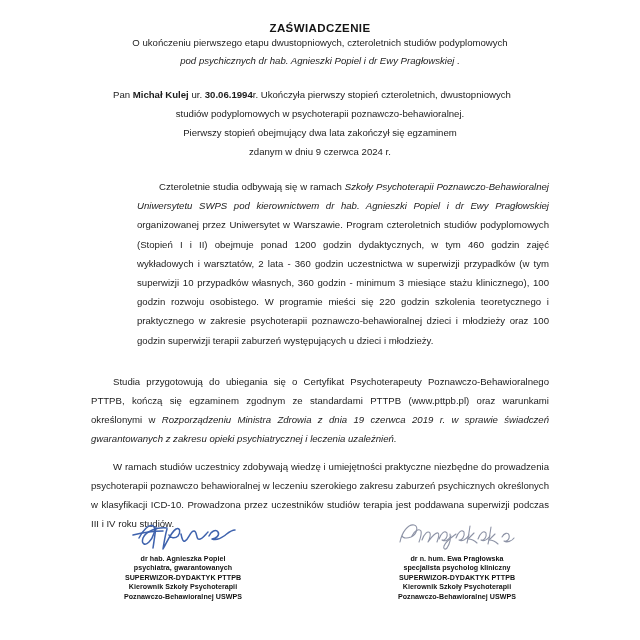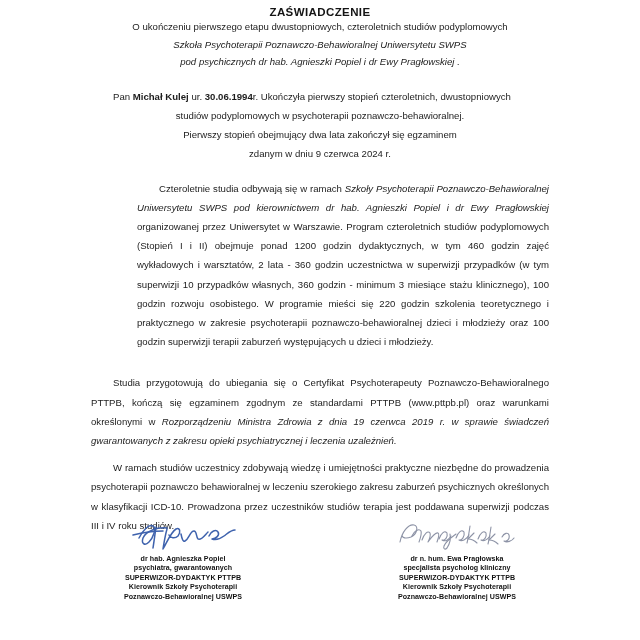--- a/index.html
+++ b/index.html
@@ -25,21 +25,21 @@
     box-sizing: border-box;
   }
 
   
   .doc-title {
     text-align: center;
     font-size: 11.5px;
     font-weight: bold;
     letter-spacing: 0.4px;
     margin: 0;
-    padding-top: 6px;
+    padding-top: 22px;
     color: #141414;
   }
 
   
   .intro {
     text-align: center;
   }
   .intro .line {
     font-size: 9.6px;
     line-height: 17.5px;
@@ -125,21 +125,20 @@
 </style>
 </head>
 <body>
 
 <div class="page">
 
   <div class="doc-title">ZAŚWIADCZENIE</div>
 
   <div class="intro">
     <div class="line">O ukończeniu pierwszego etapu dwustopniowych, czteroletnich studiów podyplomowych</div>
-    <div class="line italic">Szkoła Psychoterapii Poznawczo-Behawioralnej Uniwersytetu SWPS</div>
     <div class="line italic">pod psychicznych dr hab. Agnieszki Popiel i dr Ewy Pragłowskiej .</div>
   </div>
 
   <div class="recipient">
     <div class="line first"><span>Pan </span><b>Michał Kulej</b><span> ur. </span><b>30.06.1994</b><span>r. Ukończyła pierwszy stopień czteroletnich, dwustopniowych</span></div>
     <div class="line">studiów podyplomowych w psychoterapii poznawczo-behawioralnej.</div>
     <div class="line">Pierwszy stopień  obejmujący dwa lata zakończył się egzaminem</div>
     <div class="line">zdanym w dniu 9 czerwca 2024 r.</div>
   </div>
 

